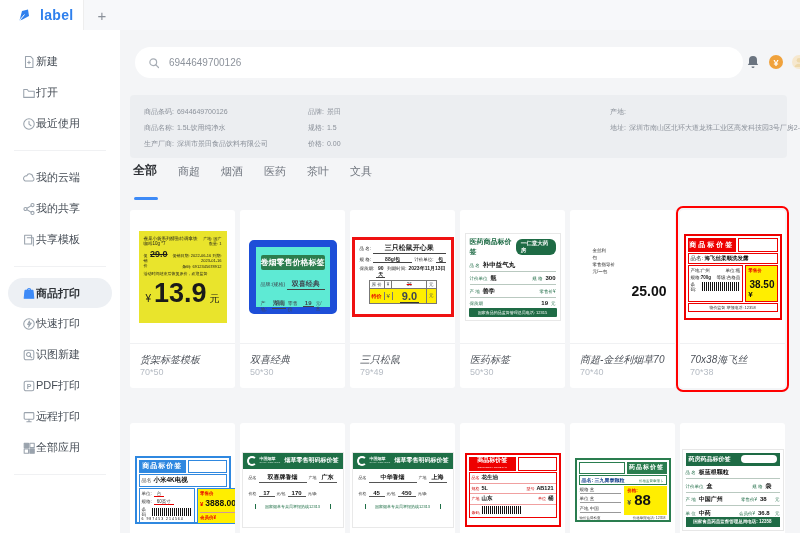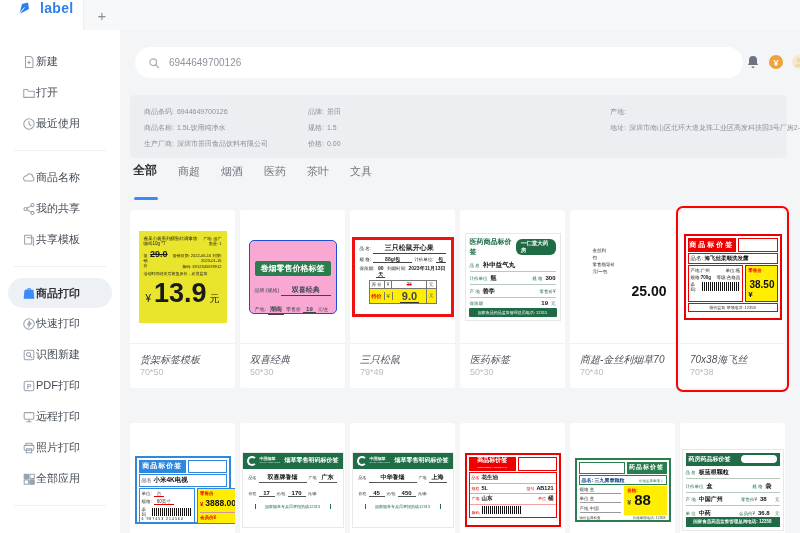--- a/index.html
+++ b/index.html
@@ -5,21 +5,21 @@
   html,body{margin:0;padding:0;}
   body{
     width:800px;height:533px;overflow:hidden;position:relative;
     font-family:"Liberation Sans","DejaVu Sans",sans-serif;
     background:#ffffff;color:#3f4750;
     -webkit-font-smoothing:antialiased;
   }
   
   .topbar{position:absolute;left:0;top:0;width:800px;height:30px;background:#f7f8fa;border-bottom:1px solid #ececf0;}
   .logo-tab{position:absolute;left:0;top:0;width:84px;height:30px;background:#fff;border-right:1px solid #eee;
-    display:flex;align-items:flex-start;padding-left:16px;gap:8px;box-sizing:border-box;}
+    display:flex;align-items:center;padding-left:16px;gap:8px;box-sizing:border-box;}
   .logo-text{color:#2f80ed;font-size:14px;font-weight:bold;letter-spacing:.3px;}
   .plus-tab{position:absolute;left:84px;top:0;width:36px;height:30px;display:flex;align-items:center;justify-content:center;
     color:#8a9099;font-size:15px;cursor:pointer;}
   
   .sidebar{position:absolute;left:0;top:30px;width:120px;height:503px;background:#fff;padding-top:16px;box-sizing:border-box;}
   .nav-item{height:31px;display:flex;align-items:center;padding-left:22px;font-size:11px;color:#454c55;cursor:pointer;}
   .nav-item.active{background:#edf0f4;border-radius:16px;margin:0 8px;padding-left:14px;height:30px;font-weight:bold;color:#2f3338;}
   .nv-ic{width:14px;height:14px;stroke:#9aa3ad;fill:none;stroke-width:1.2;stroke-linecap:round;stroke-linejoin:round;flex:0 0 auto;}
   .nav-item.active .nv-ic{stroke:#3d8af7;}
   .nav-div{border-top:1px solid #f0f1f3;margin:11px 14px;}
@@ -61,21 +61,21 @@
   .lbl1{width:88px;height:92px;background:#e9e42c;color:#1a1a1a;padding:5px 5px 3px;box-sizing:border-box;}
   .l1name{width:56px;font-size:4.5px;line-height:5.5px;}
   .l1meta{font-size:4px;line-height:5.5px;text-align:right;}
   .l1orig{font-size:9px;font-weight:bold;text-decoration:line-through;}
   .l1lab{font-size:4px;margin-right:2px;}
   .l1dates{font-size:4px;line-height:5.5px;text-align:right;}
   .l1note{font-size:4px;margin-top:2px;}
   .l1big{display:flex;align-items:baseline;justify-content:center;margin-top:2px;gap:3px;}
   .l1cur{font-size:10px;}.l1price{font-size:27px;font-weight:bold;}.l1unit{font-size:10px;}
   
-  .lbl2{width:88px;height:74px;background:#f9a8d4;border:1px solid #1d4ed8;border-radius:5px;padding:20px 5px;box-sizing:border-box;}
+  .lbl2{width:88px;height:74px;background:#5eead4;border:7px solid #1d4ed8;border-radius:5px;padding:8px 5px;box-sizing:border-box;}
   .l2head{background:#2c7d4e;color:#fff;font-size:8px;font-weight:bold;text-align:center;border-radius:2px;padding:2px 0;}
   .l2row{display:flex;align-items:baseline;gap:2px;margin-top:9px;}
   
   .lbl3{width:102px;height:80px;border:3px solid #ef1111;background:#fff;padding:3px 5px;box-sizing:border-box;}
   .l3row{display:flex;align-items:baseline;gap:2px;margin-bottom:2px;font-size:4.5px;color:#222;}
   .l3box{width:66px;margin:1px auto 8px;border:1px solid #777;font-size:4.5px;text-align:center;}
   .l3box .cell{border-right:1px solid #777;padding:1px 2px;}
   .l3box .cell:last-child{border-right:none;}
   .l3r1{display:flex;align-items:center;justify-content:center;}
   .l3r2{display:flex;align-items:center;justify-content:center;background:#ffee00;border-top:1px solid #777;}
@@ -189,21 +189,21 @@
         <circle cx="8" cy="8" r="6"></circle>
         <path d="M8 5v3.2L10.3 10"></path>
       </svg>
     <span>最近使用</span>
   </div>
   <div class="nav-div"></div>
   <div class="nav-item">
     <svg class="nv-ic" viewBox="0 0 16 16">
         <path d="M5 11.5a3 3 0 1 1 .5-5.9A3.5 3.5 0 0 1 12.3 7 2.4 2.4 0 0 1 12 11.5z"></path>
       </svg>
-    <span>商品名称</span>
+    <span>我的云端</span>
   </div>
   <div class="nav-item">
     <svg class="nv-ic" viewBox="0 0 16 16">
         <circle cx="12" cy="3.5" r="1.8"></circle>
         <circle cx="4" cy="8" r="1.8"></circle>
         <circle cx="12" cy="12.5" r="1.8"></circle>
         <path d="M5.7 7.2 10.3 4.4M5.7 8.8l4.6 2.8"></path>
       </svg>
     <span>我的共享</span>
   </div>
@@ -243,28 +243,20 @@
         <text x="8" y="11" text-anchor="middle" font-size="8" font-weight="bold" fill="#9aa3ad" stroke="none">P</text>
       </svg>
     <span>PDF打印</span>
   </div>
   <div class="nav-item">
     <svg class="nv-ic" viewBox="0 0 16 16">
         <rect x="2.5" y="3" width="11" height="7.5" rx="1"></rect>
         <path d="M8 10.5v3M5.5 13.5h5"></path>
       </svg>
     <span>远程打印</span>
-  </div>
-  <div class="nav-item">
-    <svg class="nv-ic" viewBox="0 0 16 16">
-        <path d="M4.5 5V2.5h7V5"></path>
-        <rect x="2.5" y="5" width="11" height="5.5" rx="1"></rect>
-        <rect x="5" y="9" width="6" height="4.5"></rect>
-      </svg>
-    <span>照片打印</span>
   </div>
   <div class="nav-item">
     <svg class="nv-ic" viewBox="0 0 16 16">
         <rect x="2.5" y="2.5" width="5" height="5" style="fill:#9aa3ad"></rect>
         <rect x="9" y="2.5" width="5" height="5"></rect>
         <rect x="2.5" y="9" width="5" height="5"></rect>
         <rect x="9" y="9" width="5" height="5" style="fill:#9aa3ad"></rect>
       </svg>
     <span>全部应用</span>
   </div>

